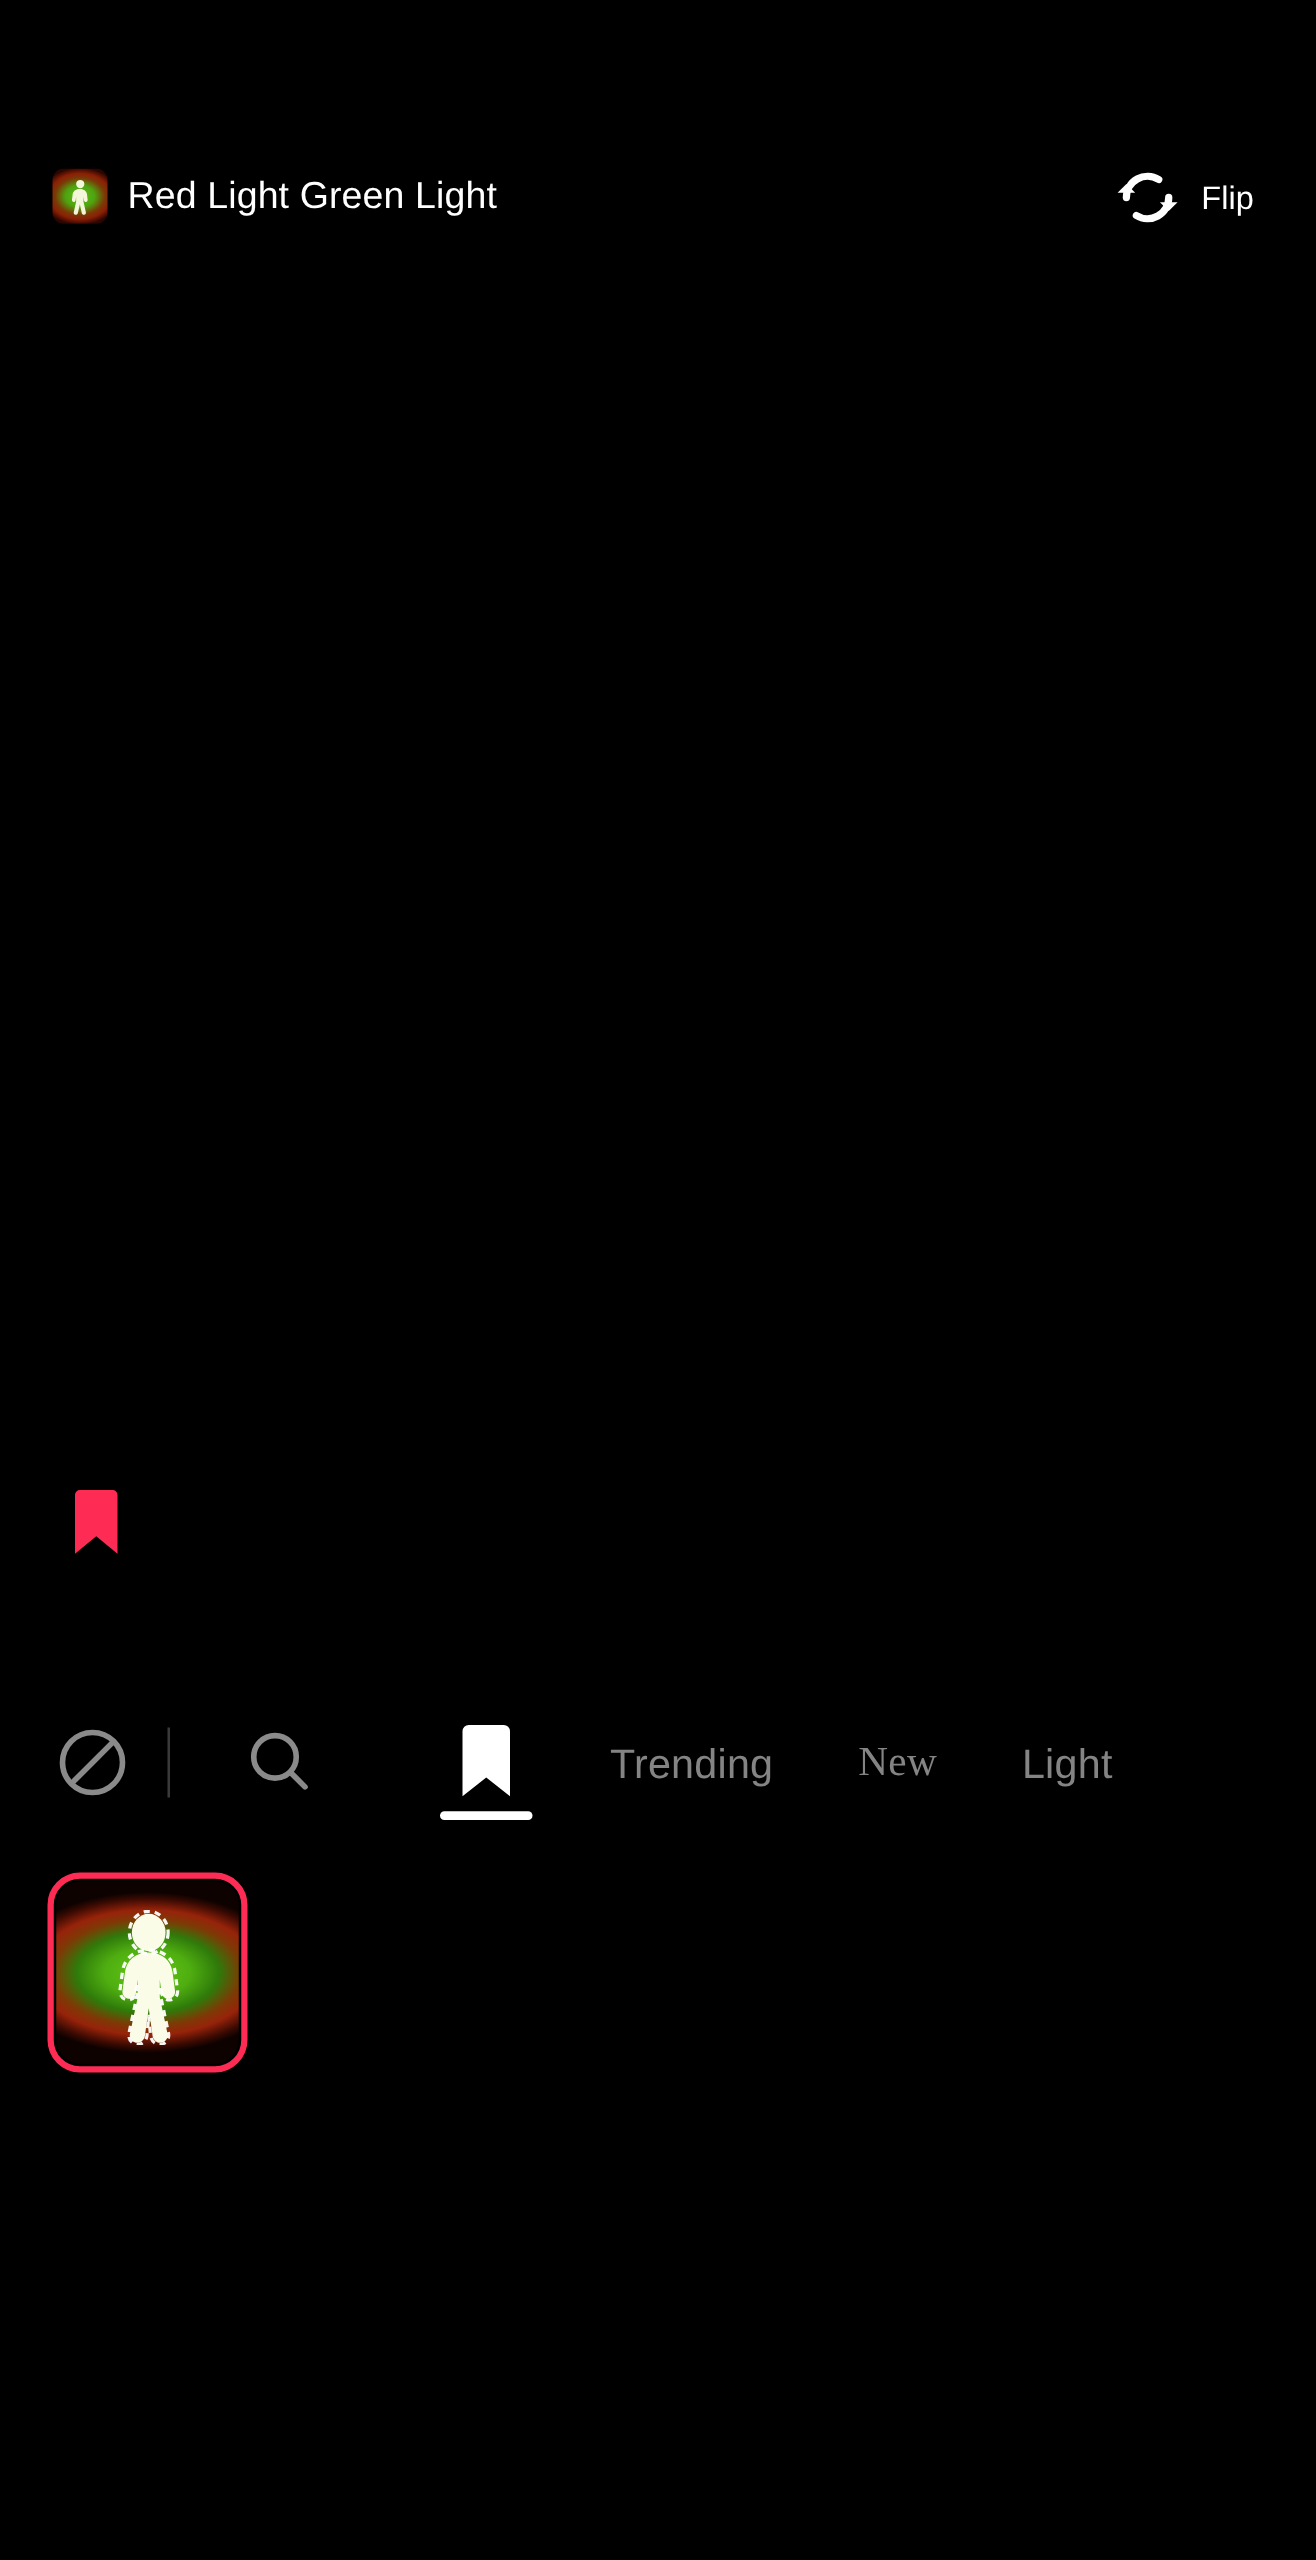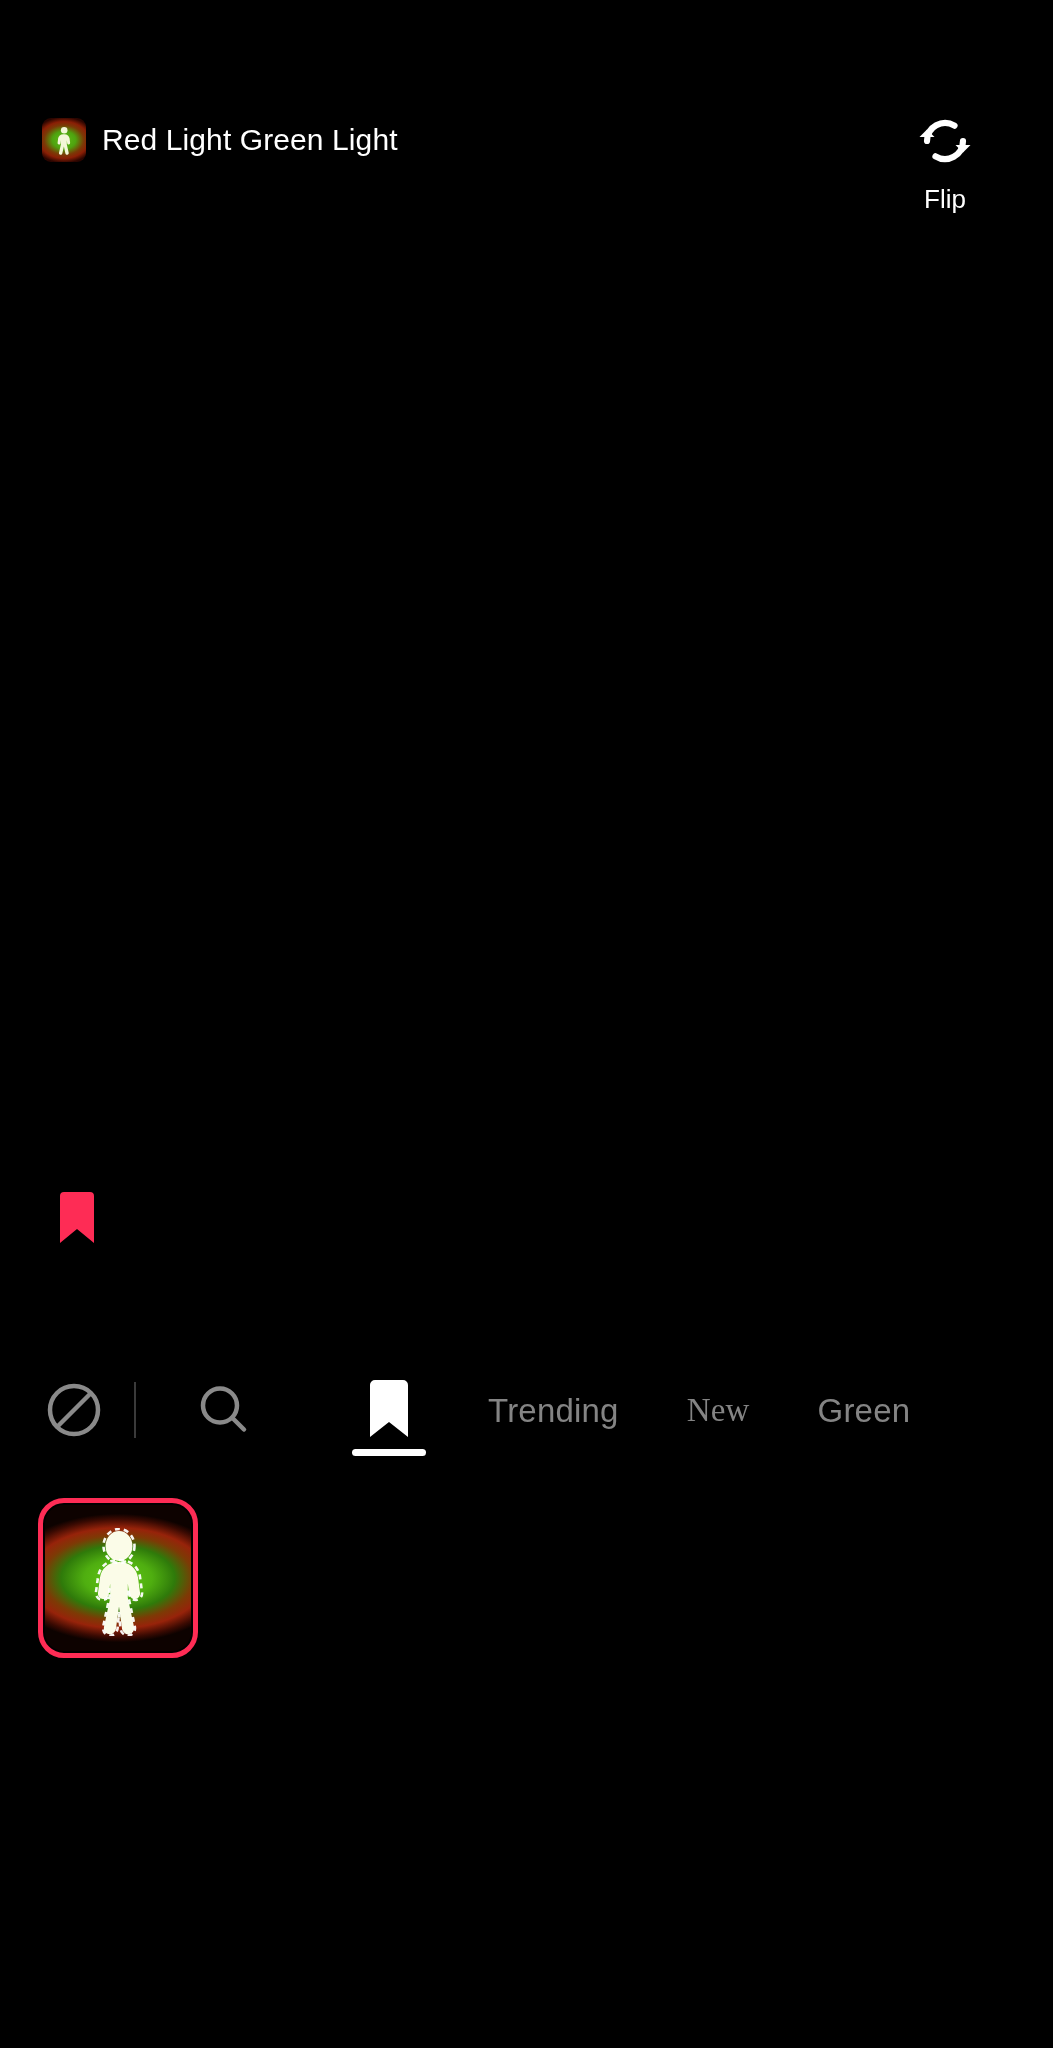--- a/index.html
+++ b/index.html
@@ -12,21 +12,21 @@
   }
   #screen {
     position:relative;
     width:1053px; height:2048px;
     background:#000;
   }
 
   
   #header-bar {
     position:absolute;
-    top:0; left:0; right:0;
+    top:17px; left:0; right:0;
     height:260px;
   }
   #effect-title-group {
     position:absolute;
     left:42px; top:118px;
     display:flex; align-items:center; gap:16px;
   }
   .mini-thumb {
     width:44px; height:44px;
     border-radius:9px;
@@ -46,21 +46,21 @@
     font-size:30px;
     font-weight:400;
     letter-spacing:0.1px;
     white-space:nowrap;
   }
 
   #flip-button {
     position:absolute;
     right:50px; top:108px;
     width:116px;
-    display:flex; flex-direction:column;
+    display:flex; flex-direction:row;
     align-items:center; gap:12px;
     cursor:pointer;
   }
   #flip-icon { width:66px; height:66px; display:block; }
   #flip-label {
     color:#fff;
     font-size:26px;
     font-weight:400;
     line-height:1;
   }
@@ -265,21 +265,21 @@
 
       <div class="tab" id="tab-trending">
         <span class="tab-text">Trending</span>
       </div>
 
       <div class="tab" id="tab-new">
         <span class="tab-text">New</span>
       </div>
 
       <div class="tab" id="tab-halloween">
-        <span class="tab-text">Green</span>
+        <span class="tab-text">Light</span>
       </div>
 
     </div>
 
     <div id="effect-grid">
       <div class="effect-cell selected">
         <div class="effect-art">
           <svg class="figure" viewBox="0 0 70 108">
             <g fill="#fbfce8">
               <ellipse cx="36" cy="18" rx="13.5" ry="15"></ellipse>

